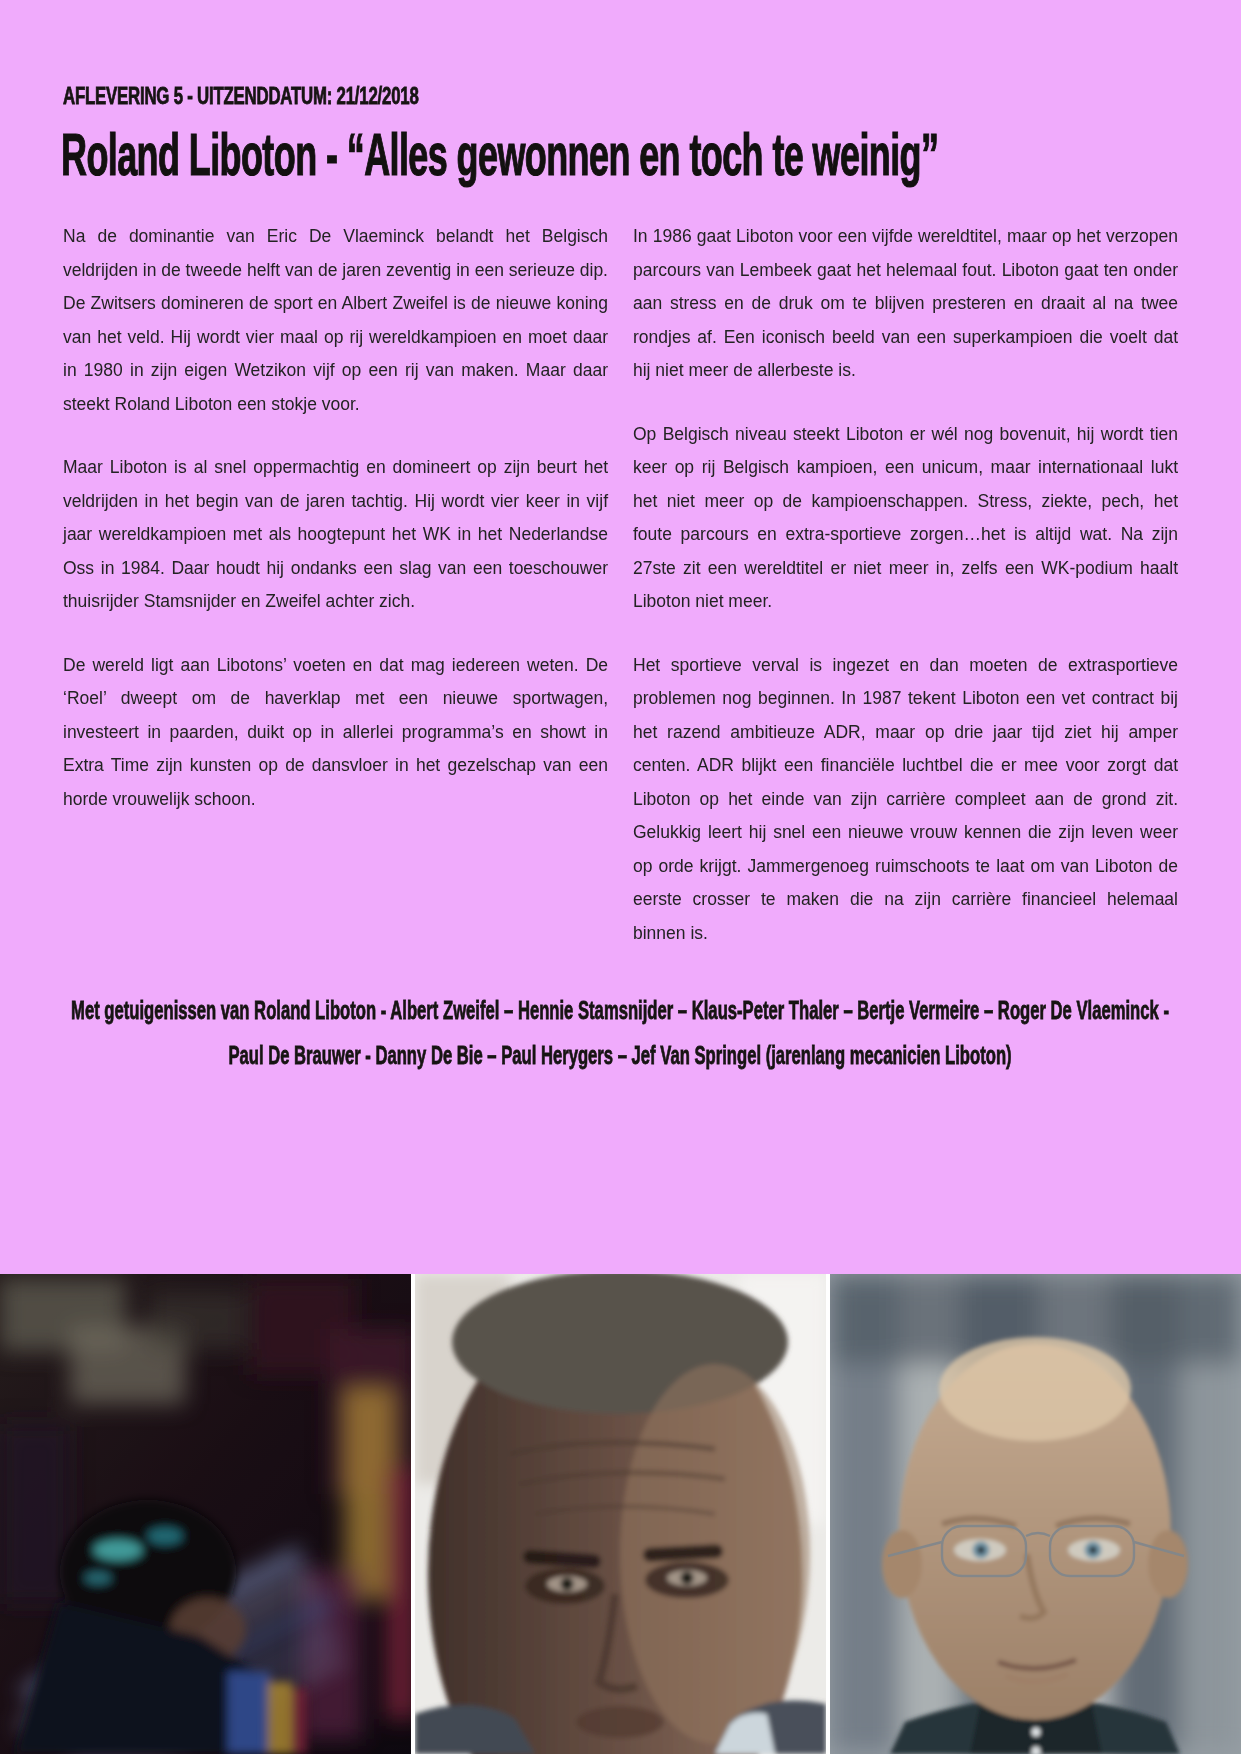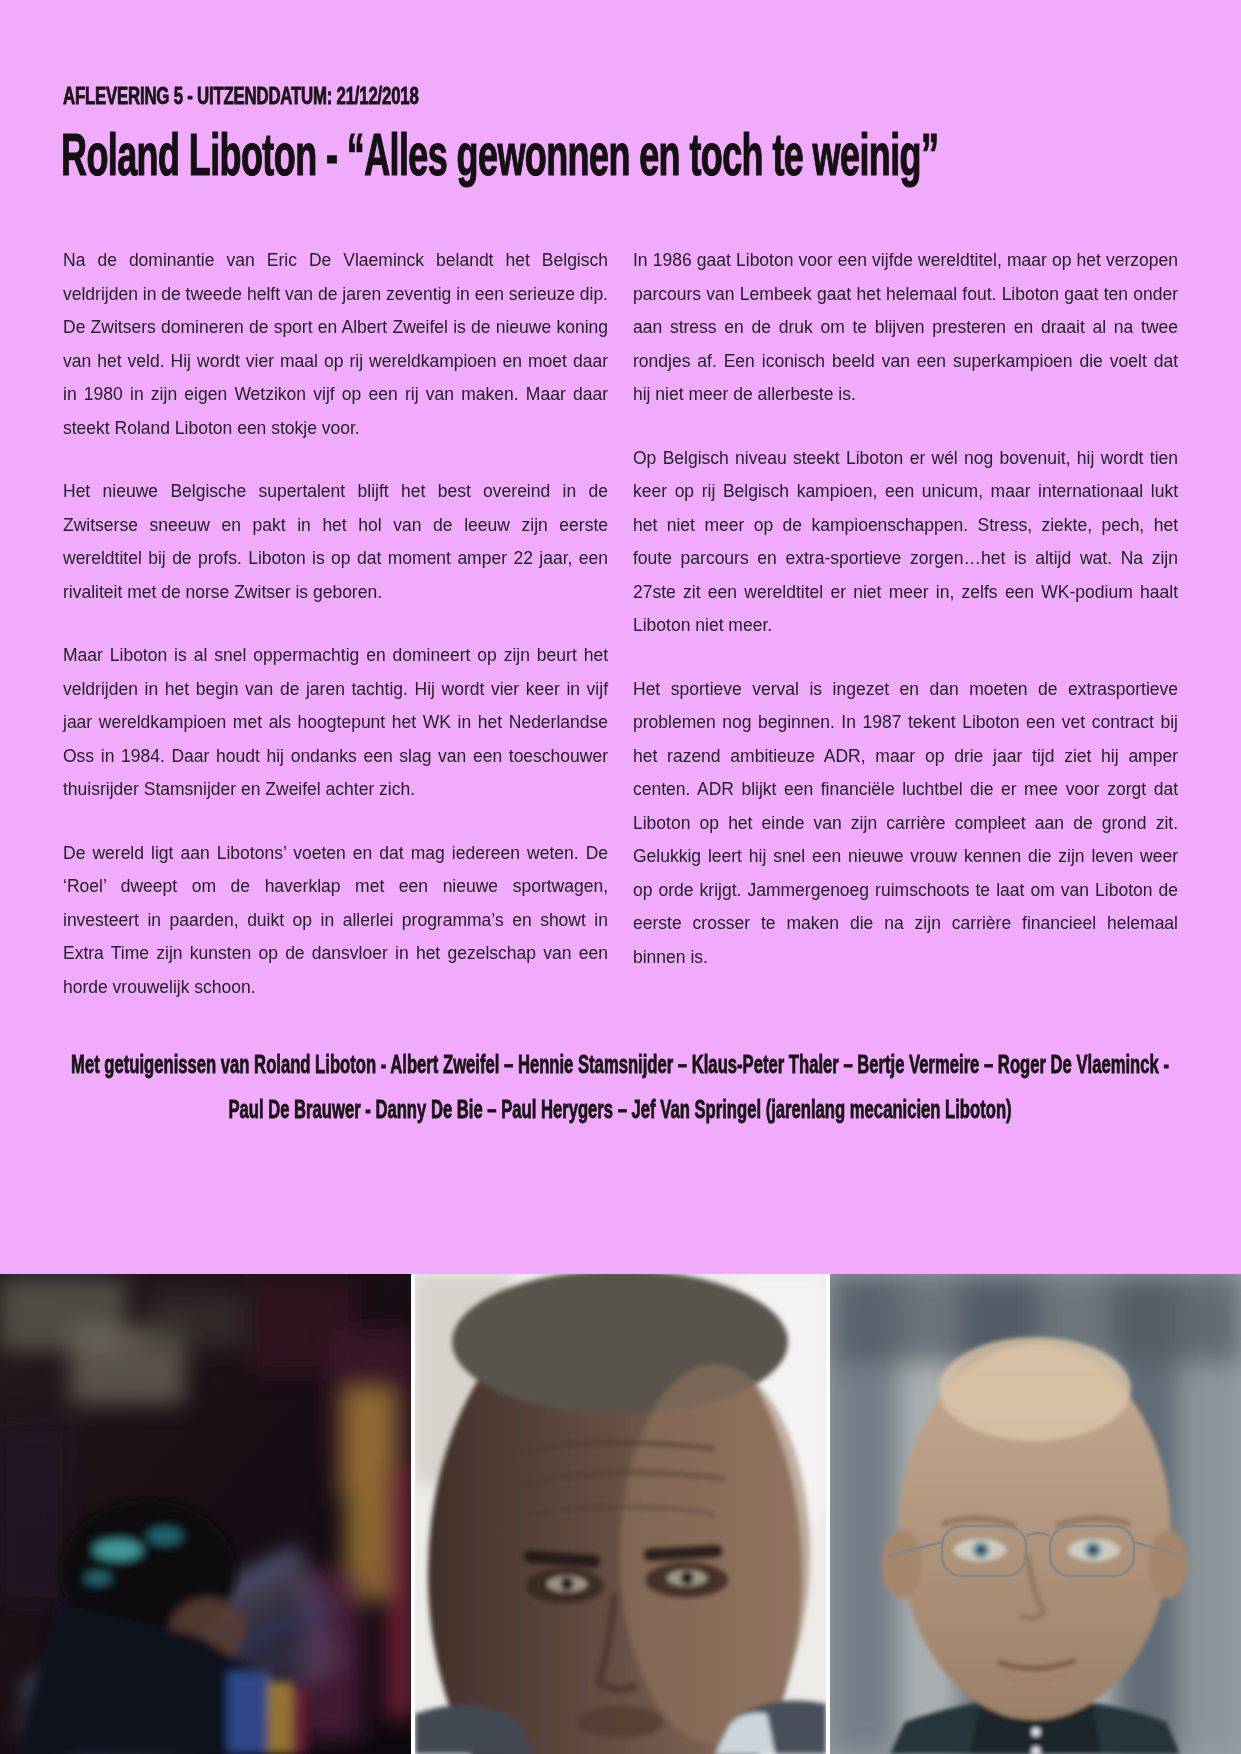--- a/index.html
+++ b/index.html
@@ -24,21 +24,21 @@
     margin:16px 0 0 61px;
     font-size:60px;font-weight:700;color:#131010;
     line-height:62px;white-space:nowrap;
     transform:scaleX(0.60);transform-origin:0 50%;
     letter-spacing:-1px;
     -webkit-text-stroke:1.2px #131010;
   }
   
   .columns{
     display:flex;gap:25px;
-    margin:58px 63px 0 63px;
+    margin:34px 63px 0 63px;
   }
   .col{width:545px;}
   .col p{
     margin:0 0 30px 0;
     font-size:17.5px;line-height:33.5px;
     text-align:justify;
     color:#232323;
   }
   .col p:last-child{margin-bottom:0;}
   
@@ -80,21 +80,20 @@
 
 <div class="page">
 
   <div class="kicker">AFLEVERING 5 -  UITZENDDATUM: 21/12/2018</div>
 
   <h1 class="title">Roland Liboton - “Alles gewonnen en toch te weinig”</h1>
 
   <div class="columns">
     <div class="col">
       <p>Na de dominantie van Eric De Vlaeminck belandt het Belgisch veldrijden in de tweede helft van de jaren zeventig in een serieuze dip. De Zwitsers domineren de sport en Albert Zweifel is de nieuwe koning van het veld. Hij wordt vier maal op rij wereldkampioen en moet daar in 1980 in zijn eigen Wetzikon vijf op een rij van maken. Maar daar steekt Roland Liboton een stokje voor.</p>
-      <p>Het nieuwe Belgische supertalent blijft het best overeind in de Zwitserse sneeuw en pakt in het hol van de leeuw zijn eerste wereldtitel bij de profs. Liboton is op dat moment amper 22 jaar, een rivaliteit met de norse Zwitser is geboren.</p>
       <p>Maar Liboton is al snel oppermachtig en domineert op zijn beurt het veldrijden in het begin van de jaren tachtig. Hij wordt vier keer in vijf jaar wereldkampioen met als hoogtepunt het WK in het Nederlandse Oss in 1984. Daar houdt hij ondanks een slag van een toeschouwer thuisrijder Stamsnijder en Zweifel achter zich.</p>
       <p>De wereld ligt aan Libotons’ voeten en dat mag iedereen weten. De ‘Roel’ dweept om de haverklap met een nieuwe sportwagen, investeert in paarden, duikt op in allerlei programma’s en showt in Extra Time zijn kunsten op de dansvloer in het gezelschap van een horde vrouwelijk schoon.</p>
     </div>
     <div class="col">
       <p>In 1986 gaat Liboton voor een vijfde wereldtitel, maar op het verzopen parcours van Lembeek gaat het helemaal fout. Liboton gaat ten onder aan stress en de druk om te blijven presteren en draait al na twee rondjes af. Een iconisch beeld van een superkampioen die voelt dat hij niet meer de allerbeste is.</p>
       <p>Op Belgisch niveau steekt Liboton er wél nog bovenuit, hij wordt tien keer op rij Belgisch kampioen, een unicum, maar internationaal lukt het niet meer op de kampioenschappen. Stress, ziekte, pech, het foute parcours en extra-sportieve zorgen…het is altijd wat. Na zijn 27ste zit een wereldtitel er niet meer in, zelfs een WK-podium haalt Liboton niet meer.</p>
       <p>Het sportieve verval is ingezet en dan moeten de extrasportieve problemen nog beginnen. In 1987 tekent Liboton een vet contract bij het razend ambitieuze ADR, maar op drie jaar tijd ziet hij amper centen. ADR blijkt een financiële luchtbel die er mee voor zorgt dat Liboton op het einde van zijn carrière compleet aan de grond zit. Gelukkig leert hij snel een nieuwe vrouw kennen die zijn leven weer op orde krijgt. Jammergenoeg ruimschoots te laat om van Liboton de eerste crosser te maken die na zijn carrière financieel helemaal binnen is.</p>
     </div>
   </div>
 

